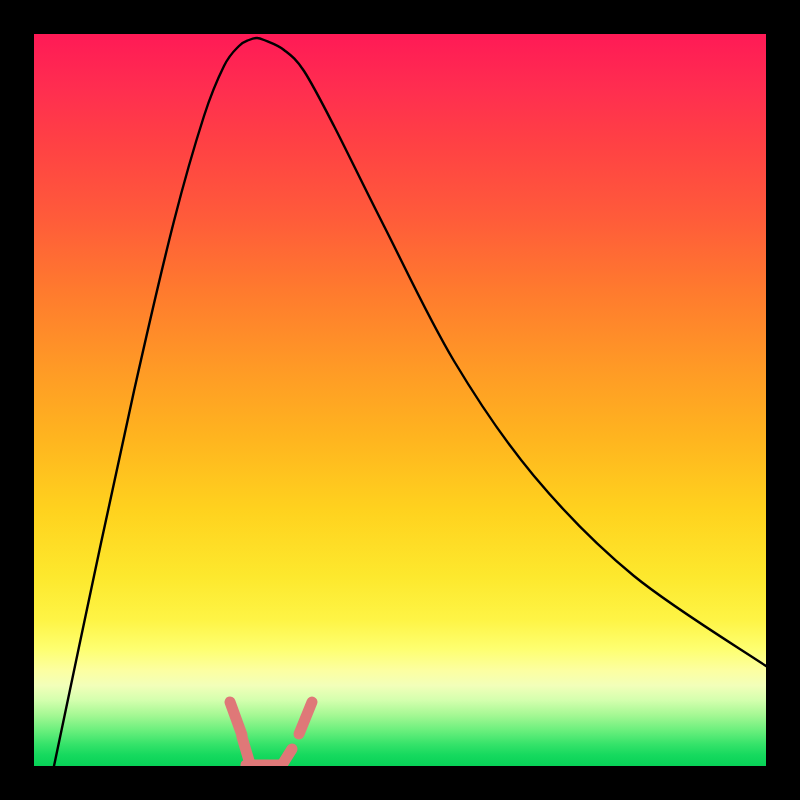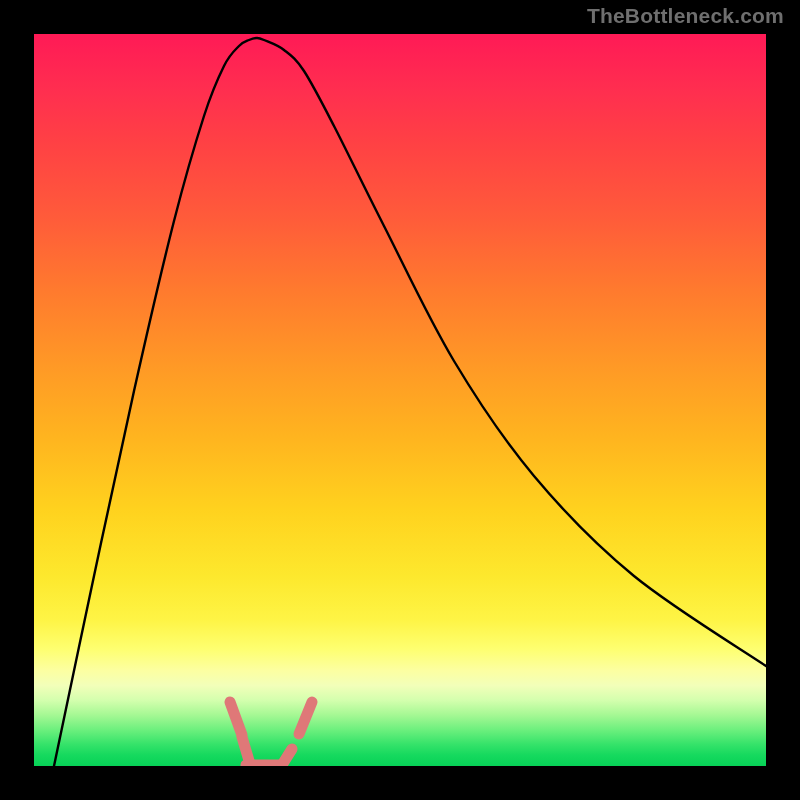--- a/index.html
+++ b/index.html
@@ -81,14 +81,13 @@
         </g>
       <g id="marker-group">
           <line x1="196" y1="668" x2="208" y2="701" stroke="#df7878" stroke-width="11" stroke-linecap="round"></line>
           <line x1="208" y1="703" x2="216" y2="730" stroke="#df7878" stroke-width="11" stroke-linecap="round"></line>
           <line x1="212" y1="731" x2="248" y2="731" stroke="#df7878" stroke-width="11" stroke-linecap="round"></line>
           <line x1="248" y1="731" x2="258" y2="715" stroke="#df7878" stroke-width="11" stroke-linecap="round"></line>
           <line x1="265" y1="700" x2="278" y2="668" stroke="#df7878" stroke-width="11" stroke-linecap="round"></line>
         </g>
     </svg>
   </div>
-  <div class="watermark">TheBottleneck.com</div>
 </div>
 
 </body></html>

